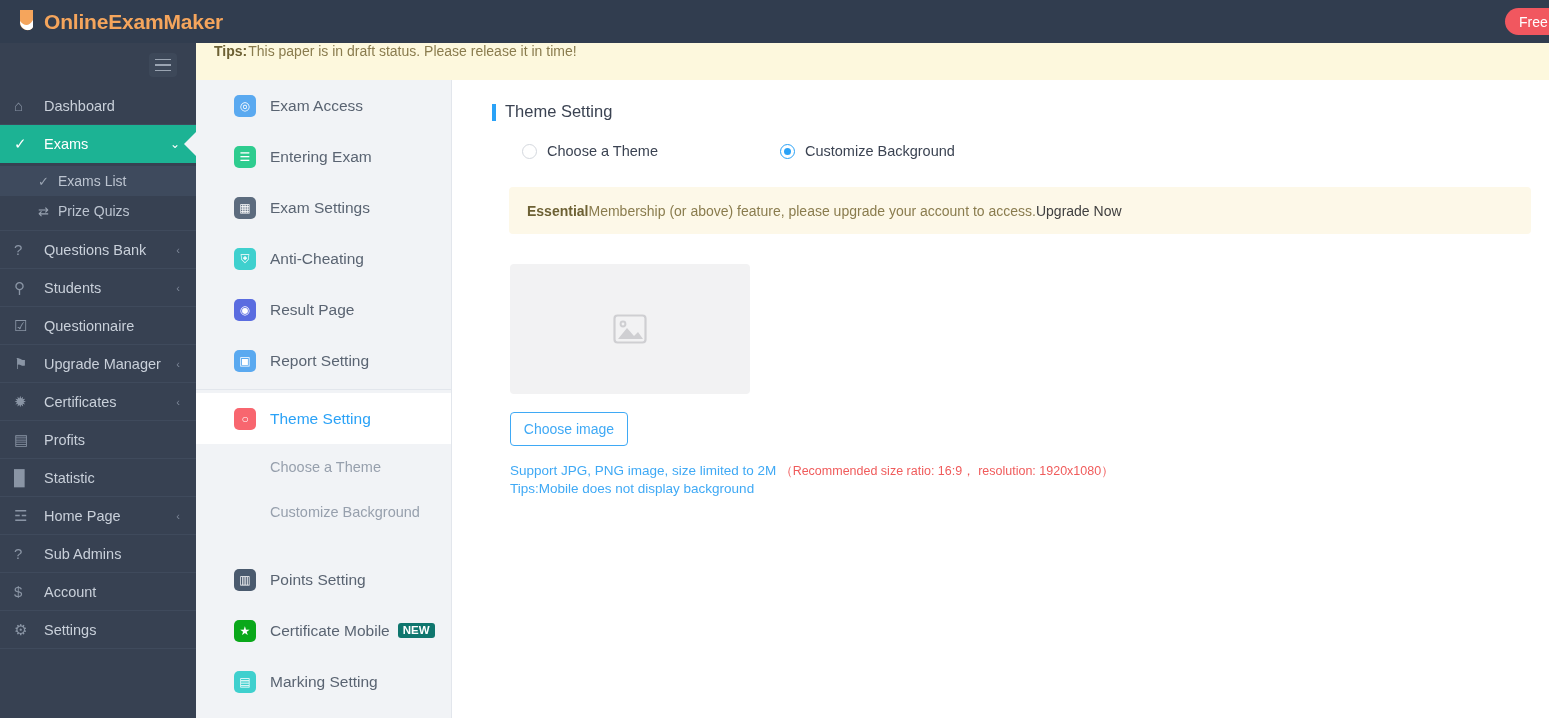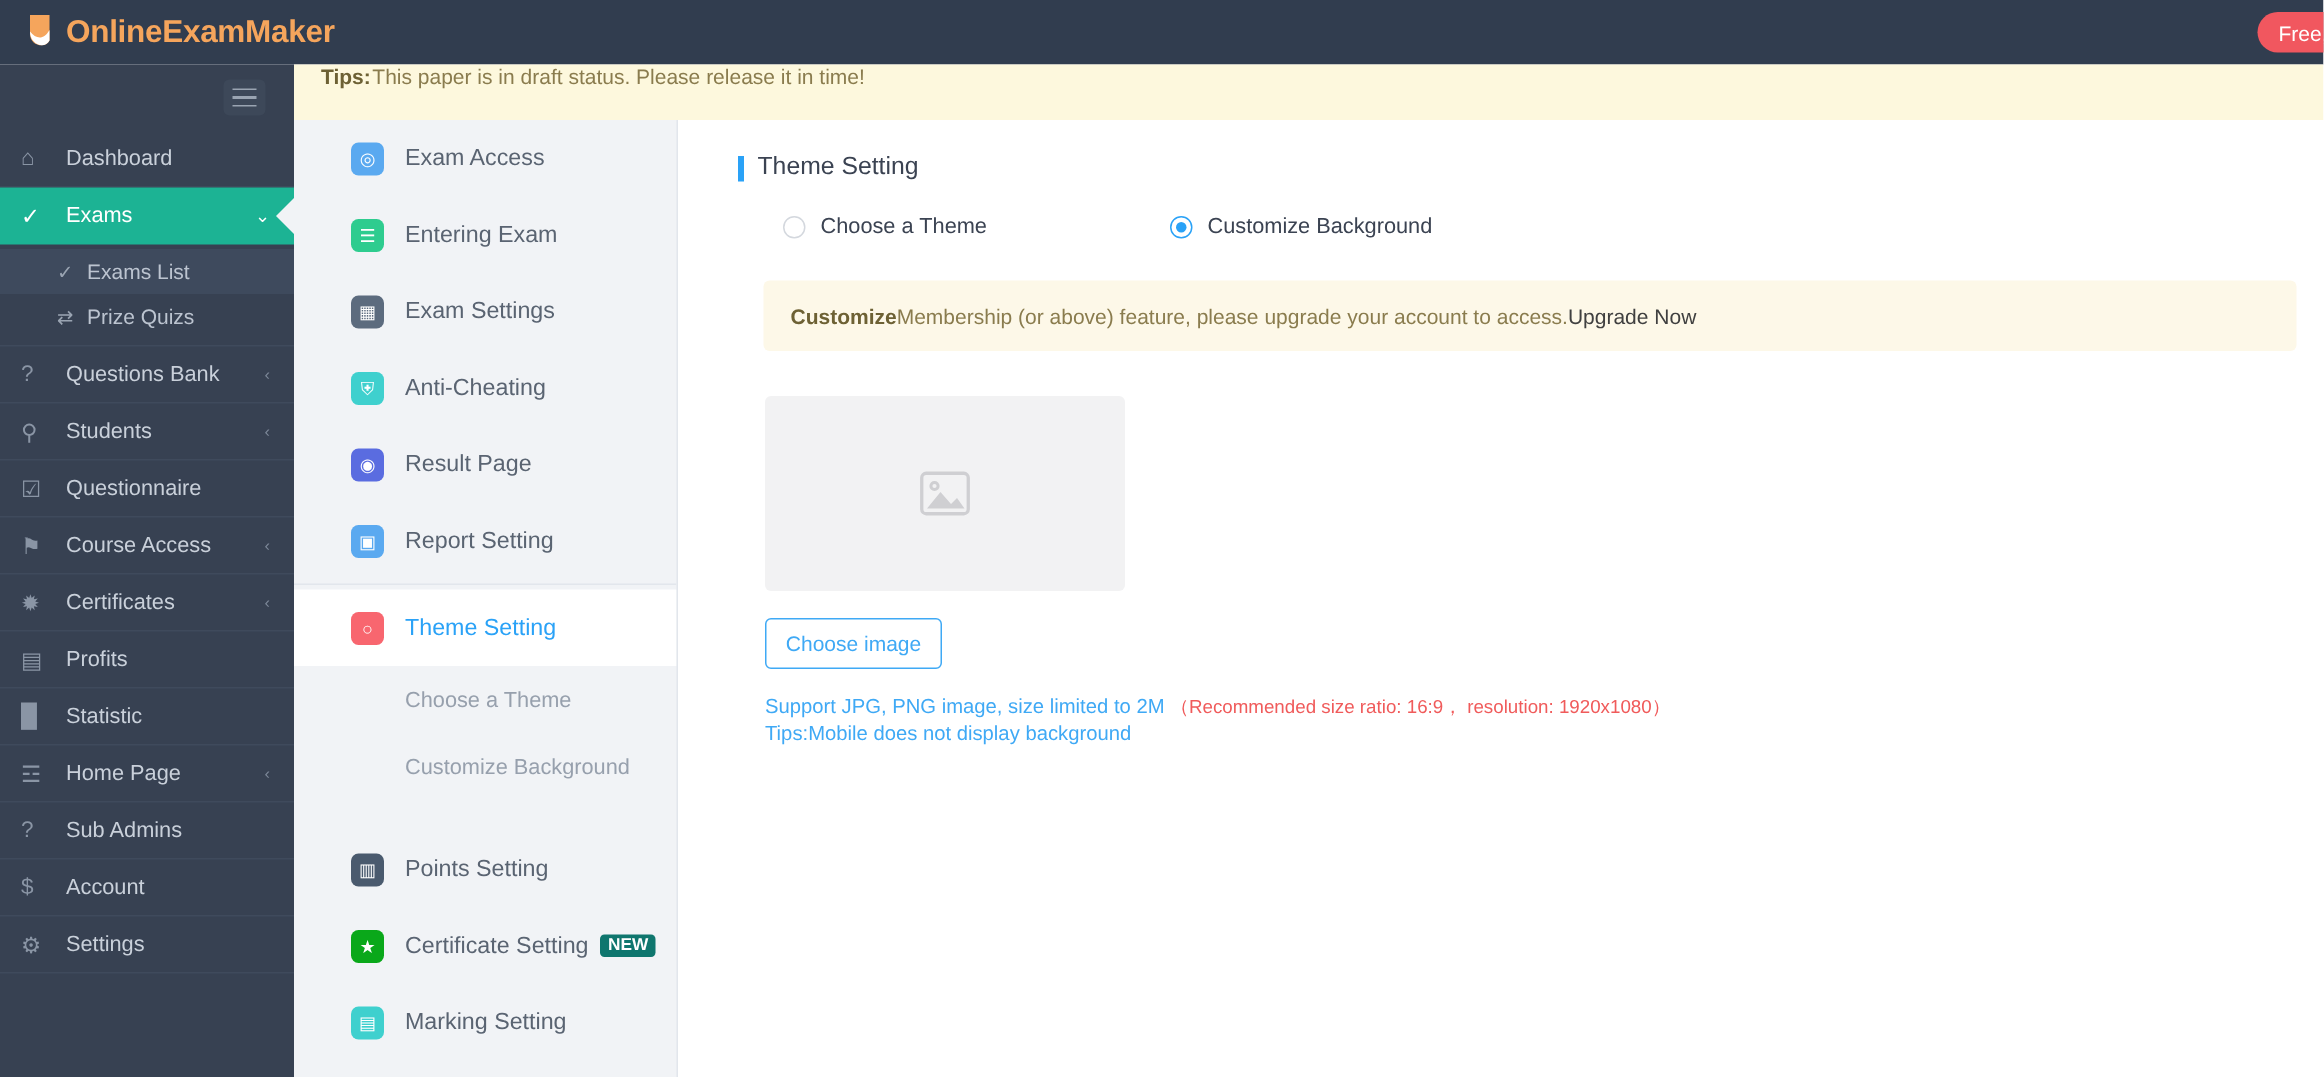--- a/index.html
+++ b/index.html
@@ -247,21 +247,21 @@
           <span class="nic">⚲</span>
           <span class="nlabel">Students</span>
           <span class="chev">‹</span>
         </div>
         <div class="nav-item">
           <span class="nic">☑</span>
           <span class="nlabel">Questionnaire</span>
         </div>
         <div class="nav-item">
           <span class="nic">⚑</span>
-          <span class="nlabel">Course Access</span>
+          <span class="nlabel">Upgrade Manager</span>
           <span class="chev">‹</span>
         </div>
         <div class="nav-item">
           <span class="nic">✹</span>
           <span class="nlabel">Certificates</span>
           <span class="chev">‹</span>
         </div>
         <div class="nav-item">
           <span class="nic">▤</span>
           <span class="nlabel">Profits</span>
@@ -327,21 +327,21 @@
         <div class="sn-sub">
           <span>Customize Background</span>
         </div>
         <div style="height: 20px;"></div>
         <div class="sn-item">
           <span class="sn-ic" style="background:#4a5a6e">▥</span>
           <span>Points Setting</span>
         </div>
         <div class="sn-item">
           <span class="sn-ic" style="background:#0aa81a">★</span>
-          <span>Certificate Setting</span>
+          <span>Certificate Mobile</span>
           <span class="new-badge">NEW</span>
         </div>
         <div class="sn-item">
           <span class="sn-ic" style="background:#3fd0ce">▤</span>
           <span>Marking Setting</span>
         </div>
       </div>
   </div>
 
   <div class="main">
@@ -352,21 +352,21 @@
         <span class="rd"></span>
         <span class="rd-label">Choose a Theme</span>
       </div>
       <div class="radio-opt">
         <span class="rd on"></span>
         <span class="rd-label">Customize Background</span>
       </div>
     </div>
 
     <div class="notice">
-      <b>Customize</b>
+      <b>Essential</b>
         <span> Membership (or above) feature, please upgrade your account to access. </span>
         <a>Upgrade Now</a>
     </div>
 
     <div class="thumb">
       <svg width="34" height="30" viewBox="0 0 34 30">
         <rect x="1.5" y="1.5" width="31" height="27" rx="3" fill="none" stroke="#cfcfd2" stroke-width="2.2"></rect>
         <circle cx="10" cy="10" r="2.4" fill="none" stroke="#cfcfd2" stroke-width="2"></circle>
         <path d="M5 25 L14 14 L21 22 L25 18 L30 25 Z" fill="#cfcfd2"></path>
       </svg>

